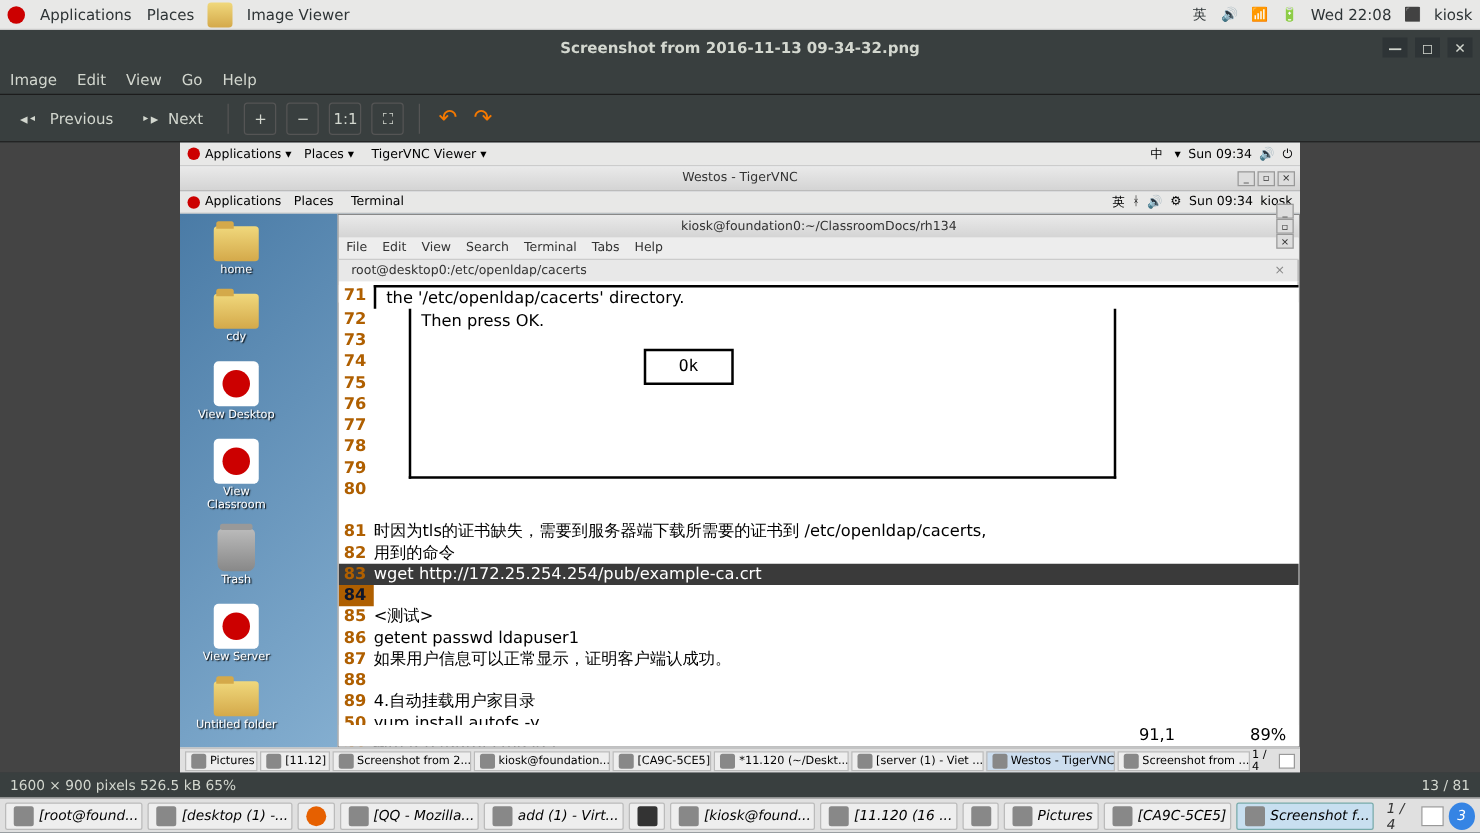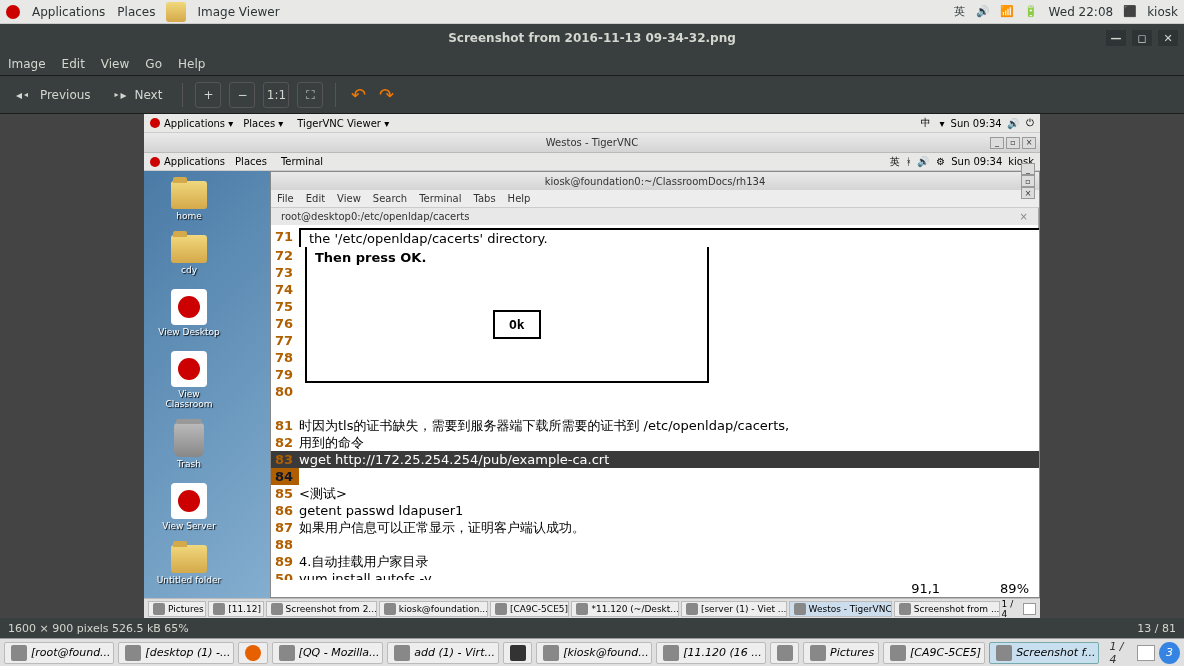--- a/index.html
+++ b/index.html
@@ -69,25 +69,25 @@
 .term-tab .x { margin-left: auto; color: #888; }
 
 
 .term-body { flex: 1; background: #fff; font-family: "DejaVu Sans Mono", monospace; font-size: 13px; line-height: 17px; overflow: hidden; position: relative; }
 .gutter-line { display: flex; }
 .ln { width: 28px; text-align: right; padding-right: 6px; color: #af5f00; font-weight: bold; }
 .ln.cur { background: #af5f00; color: #0f172a; }
 .code { flex: 1; white-space: pre; color: #000; }
 .hl-line { background: #3a3a3a; color: #fff; }
 .hl-line .code { color: #fff; }
-.box-area { margin-left: 34px; width: 404px; border: 2px solid #000; border-top: none; padding: 2px 8px 10px 8px; position: relative; min-height: 120px; font-weight: bold;}
+.box-area { margin-left: 34px; width: 566px; border: 2px solid #000; border-top: none; padding: 2px 8px 10px 8px; position: relative; min-height: 120px;}
 .box-area-first { display:flex;}
 .box-first-ln{width:28px;text-align:right;padding-right:6px;color:#af5f00;font-weight:bold;}
 .box-first-code{border-left:2px solid #000;border-top:2px solid #000;padding-left:8px;flex:1;width:470px;}
-.ok-btn { position: absolute; left: 186px; top: 63px; border: 2px solid #000; padding: 4px 14px; font-family: monospace; font-size: 13px; }
+.ok-btn { position: absolute; left: 186px; top: 32px; border: 2px solid #000; padding: 4px 26px; font-family: monospace; font-size: 13px; }
 .vim-status { position: absolute; bottom: 0; left: 0; right: 0; height: 17px; background: #fff; display: flex; font-family: monospace; font-size: 13px; padding: 0 10px; }
 .vim-status .pos { margin-left: auto; margin-right: 60px; }
 .cursor-block { display: inline-block; background: #000; color: #fff; }
 
 
 .inner-taskbar { position: absolute; bottom: 0; left: 0; right: 0; height: 20px; background: #e0e0e0; display: flex; align-items: center; padding: 0 4px; gap: 2px; font-size: 9px; border-top: 1px solid #bbb; }
 .inner-task { height: 16px; padding: 0 4px; background: #eee; border: 1px solid #bbb; display: flex; align-items: center; gap: 3px; cursor: pointer; overflow: hidden; white-space: nowrap; }
 .inner-task.active { background: #cde; }
 .task-ic { width: 12px; height: 12px; background: #888; border-radius: 2px; flex-shrink: 0; }
 .pager { margin-left: auto; display: flex; gap: 2px; align-items: center; }
@@ -259,21 +259,21 @@
               <span class="x">×</span>
             </div>
         </div>
         <div class="term-body">
 
           <div class="box-area-first">
             <div class="box-first-ln">71</div>
             <div class="box-first-code"><span>the </span><span class="str">'/etc/openldap/cacerts'</span><span> directory.</span></div>
           </div>
           <div style="display:flex;">
-            <div style="width:34px;">
+            <div style="width:56px;">
               <div class="ln">72</div>
               <div class="ln">73</div>
               <div class="ln">74</div>
               <div class="ln">75</div>
               <div class="ln">76</div>
               <div class="ln">77</div>
               <div class="ln">78</div>
               <div class="ln">79</div>
             </div>
             <div class="box-area" style="margin-left:0;">

